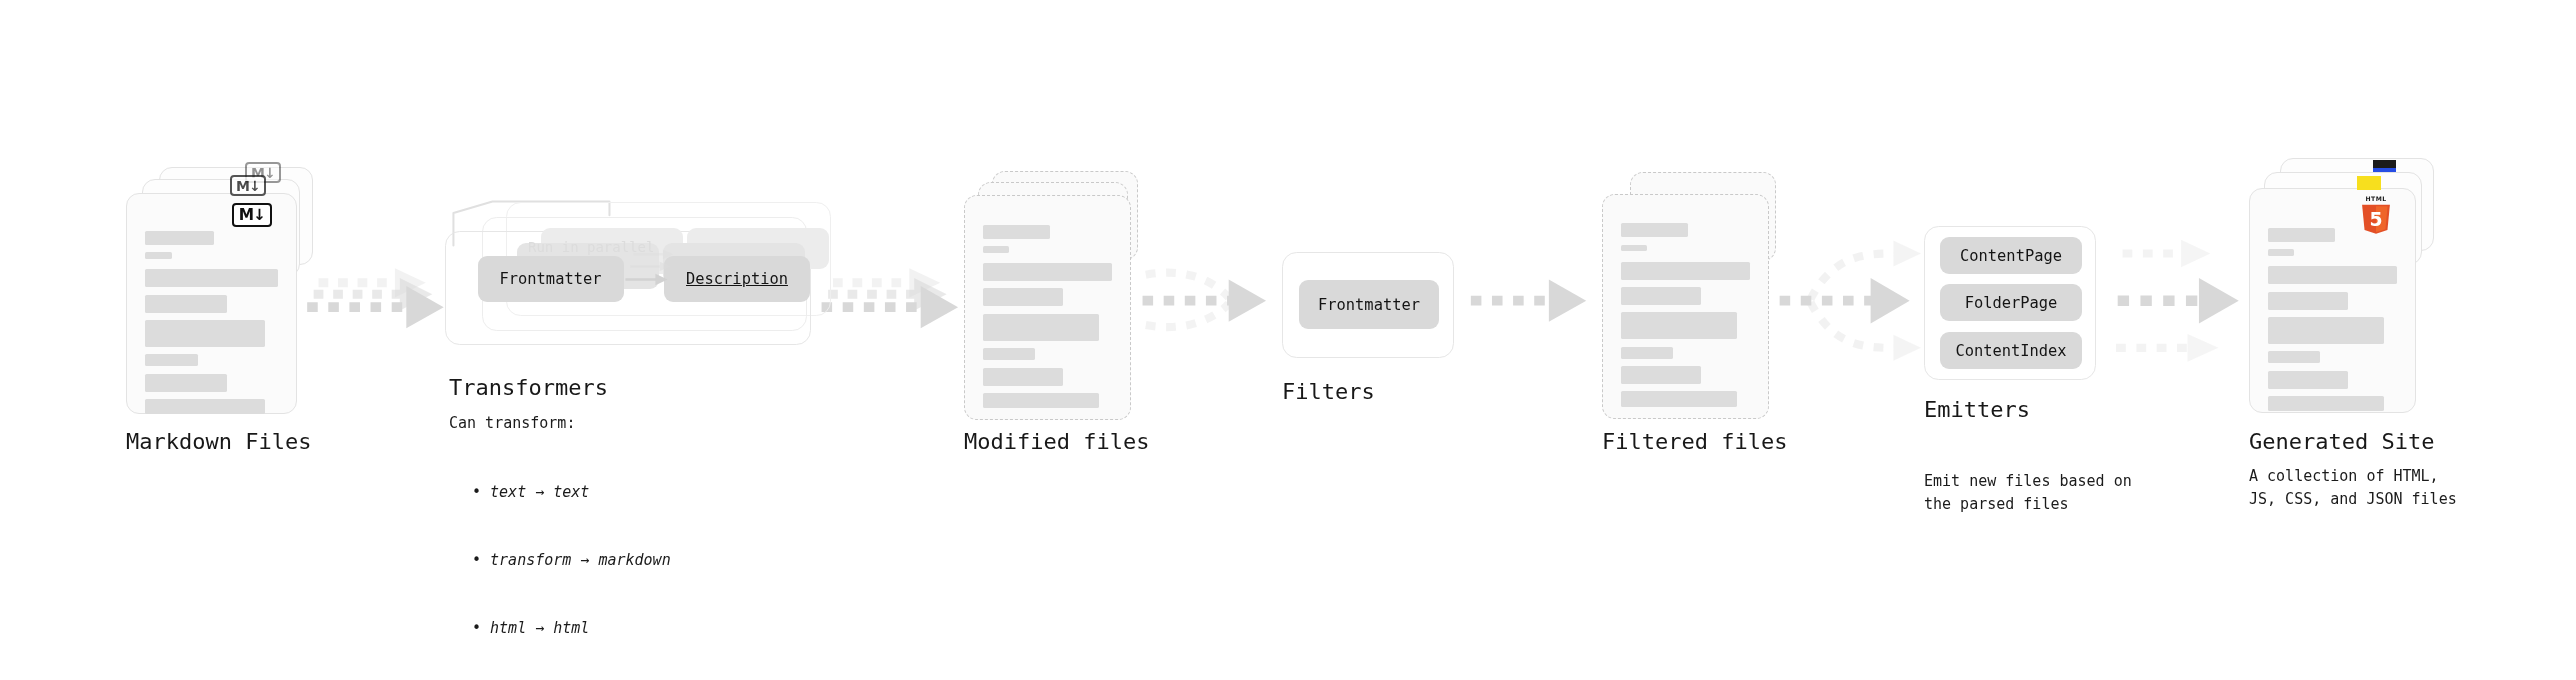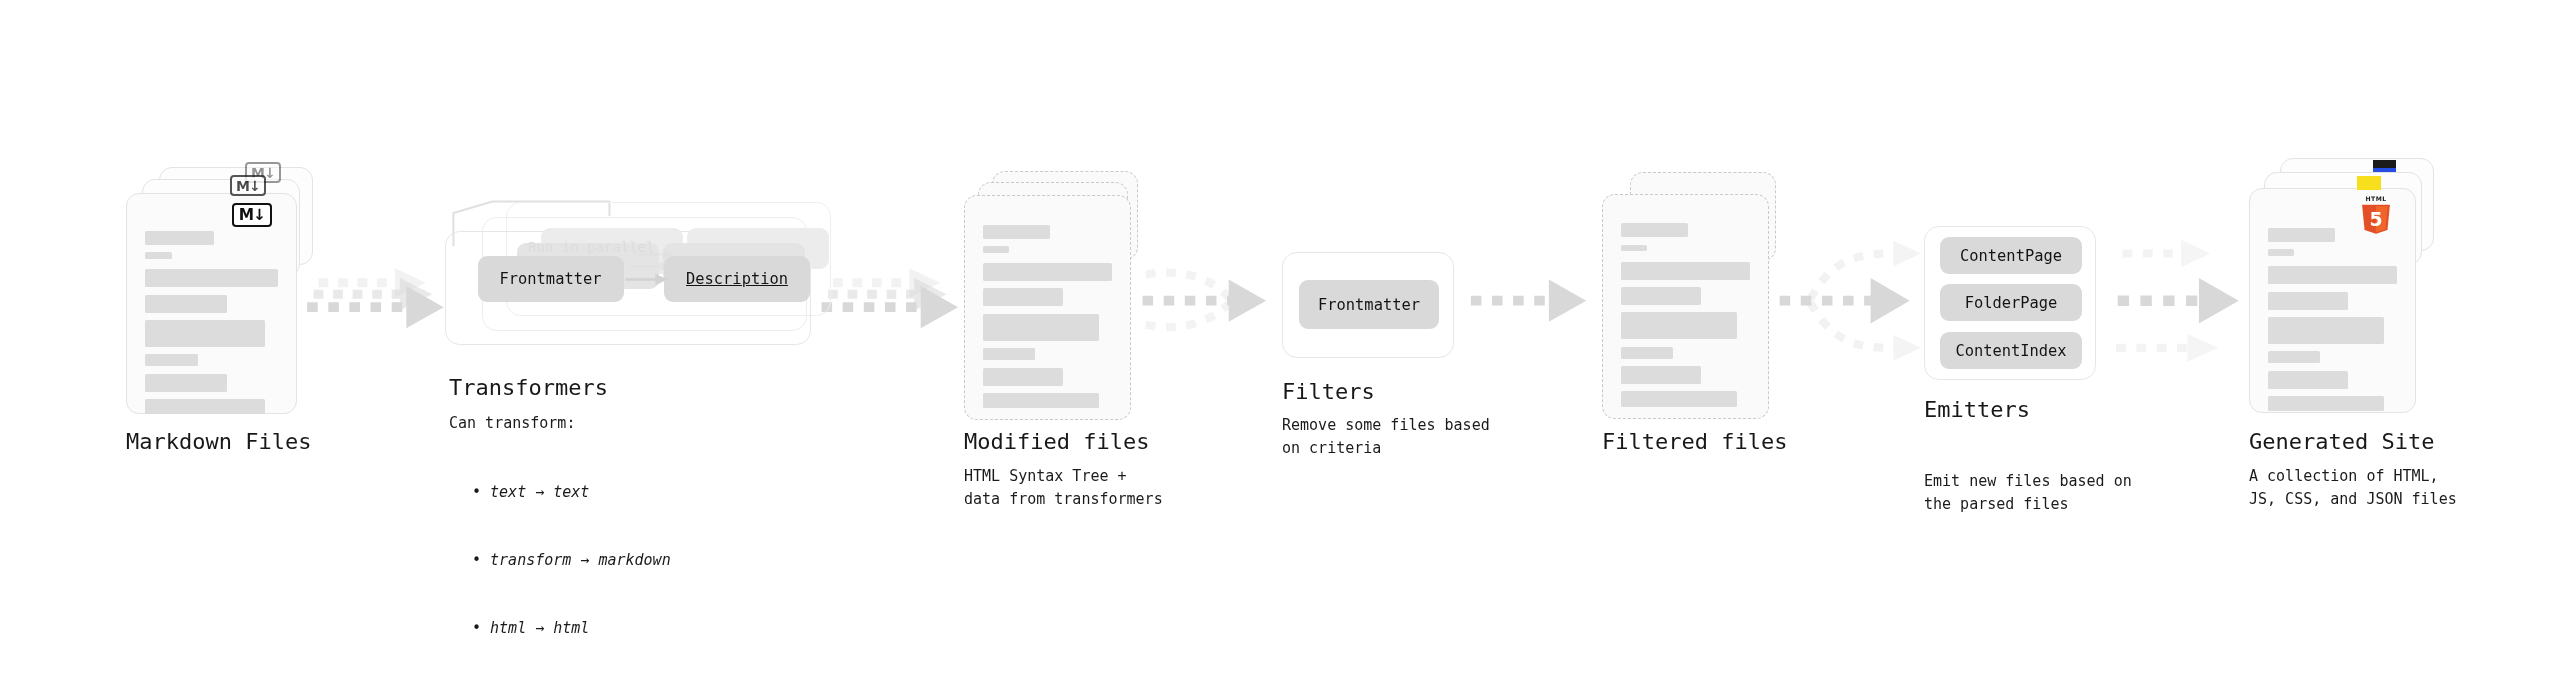--- a/index.html
+++ b/index.html
@@ -296,29 +296,25 @@
         <div class="ln" style="width:62%; height:18px;"></div>
         <div class="ln" style="width:90%; height:27px;"></div>
         <div class="ln" style="width:40%; height:12.2px;"></div>
         <div class="ln" style="width:62%; height:18px;"></div>
         <div class="ln" style="width:90%; height:15.4px;"></div>
       </div>
     </div>
   </div>
 
   <div class="title" style="left:964px; top:429px;">Modified files</div>
-  <div class="subtitle" style="left:964px; top:465px;">HTML Syntax Tree +
-data from transformers</div>
 
   <div class="group-box" style="left:1282px; top:252px; width:172px; height:106px;"></div>
   <div class="pill" style="left:1299px; top:280px; width:140px; height:49px;">Frontmatter</div>
 
   <div class="title" style="left:1282px; top:379px;">Filters</div>
-  <div class="subtitle" style="left:1282px; top:414px;">Remove some files based
-on criteria</div>
 
   <div class="doc-stack" style="left:1602px; top:172px; width:187px; height:260px;">
     <div class="doc-card dashed" style="left:28.4px; top:0px; width:146px; height:89px;"></div>
     <div class="doc-card dashed" style="left:0px; top:22px; width:167px; height:225px;">
       <div class="doc-lines" style="top:28.4px;">
         <div class="ln" style="width:52%; height:14px;"></div>
         <div class="ln" style="width:20%; height:6.5px; margin-bottom:10.6px;"></div>
         <div class="ln" style="width:100%; height:18px;"></div>
         <div class="ln" style="width:62%; height:18px;"></div>
         <div class="ln" style="width:90%; height:27px;"></div>

